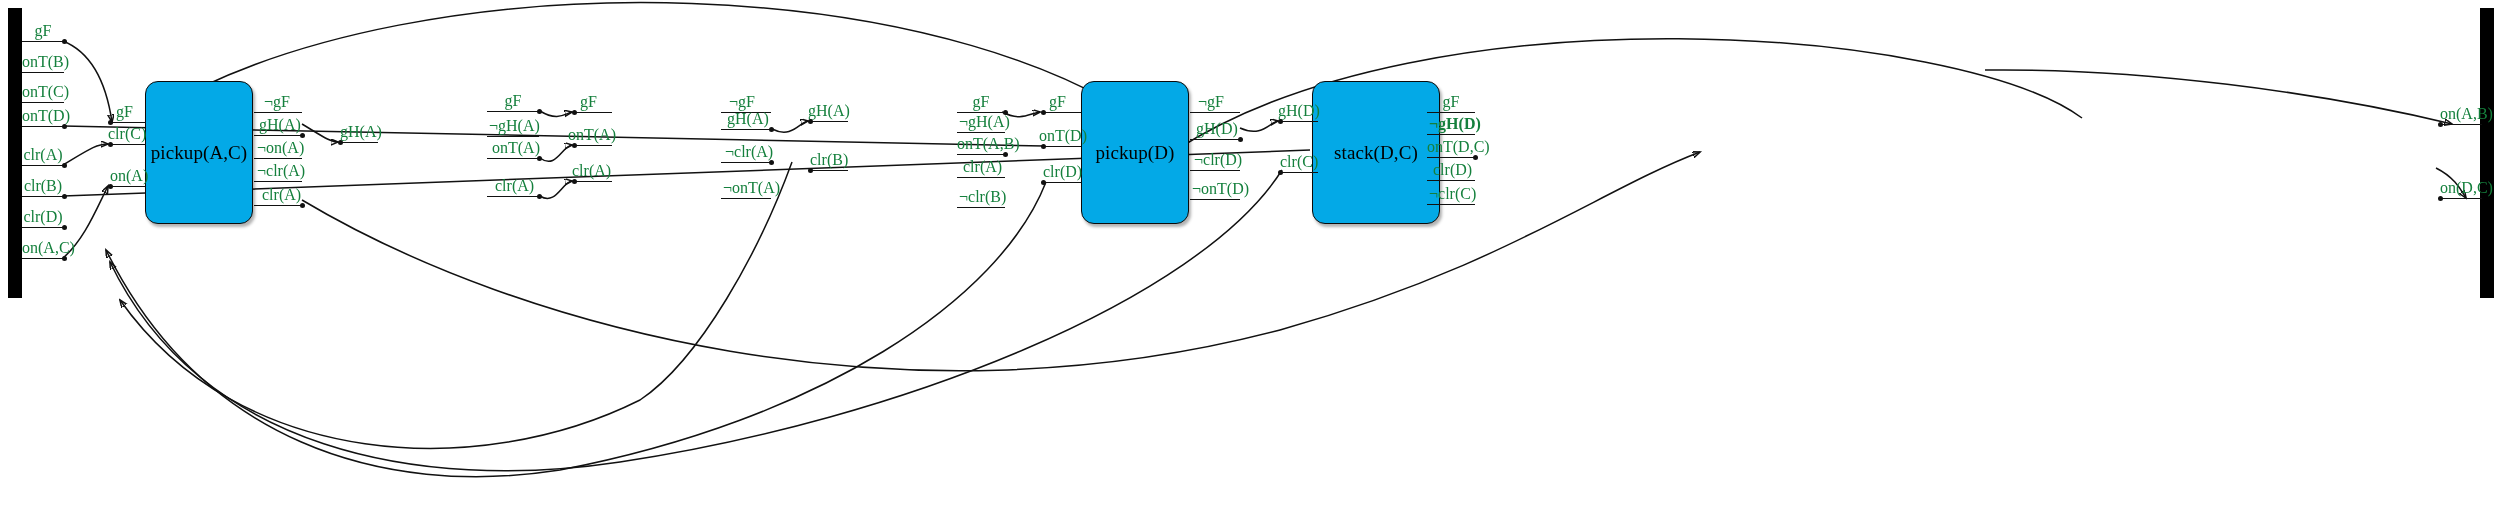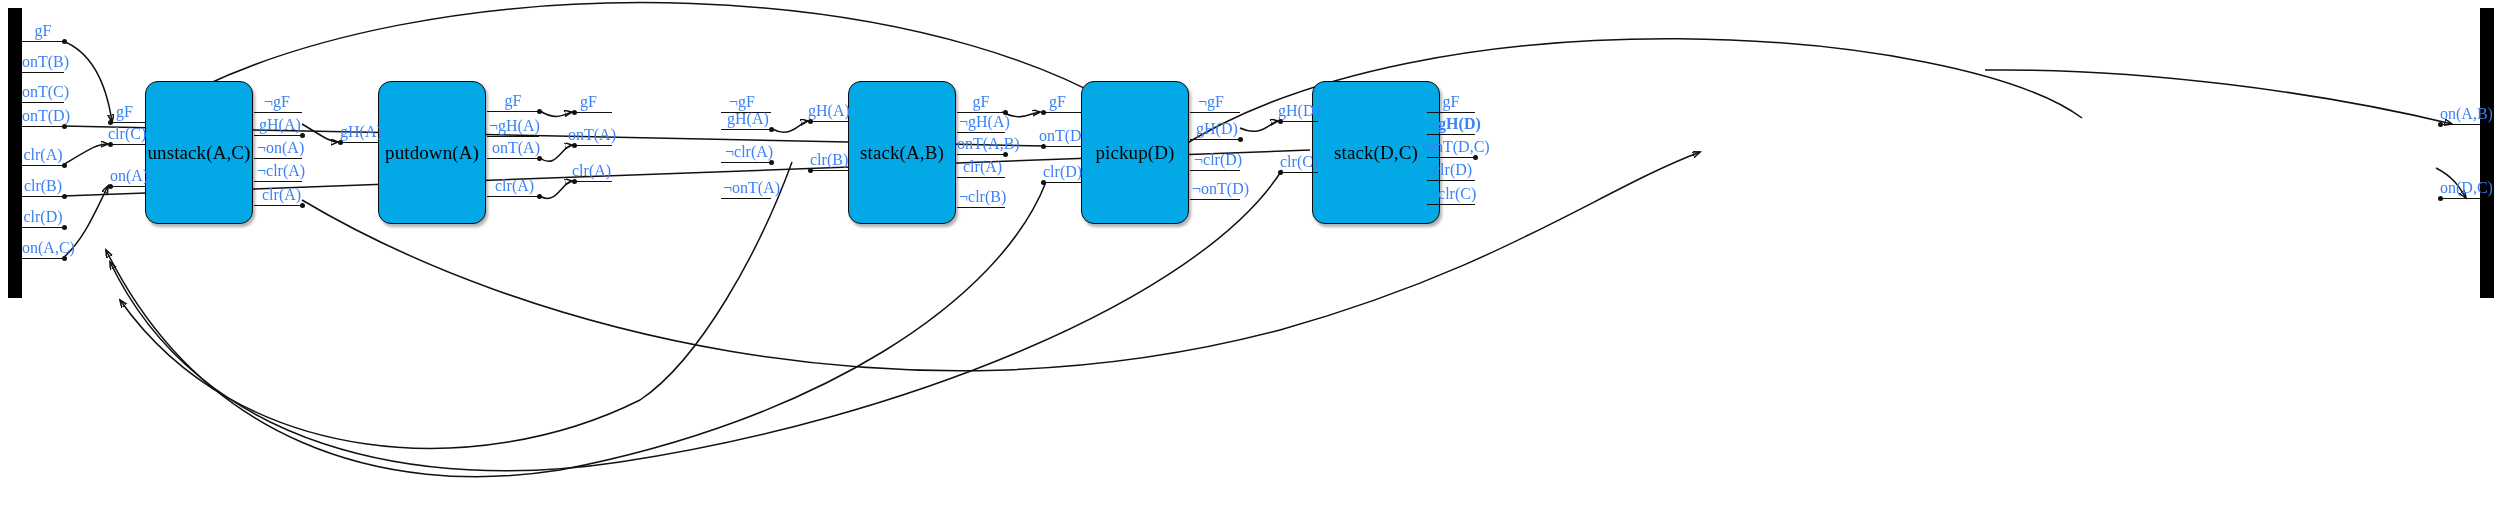--- a/index.html
+++ b/index.html
@@ -13,21 +13,21 @@
         border-radius:13px;box-sizing:border-box;
         display:flex;align-items:center;justify-content:center;
         color:#000;font-size:19px;letter-spacing:.1px;
         box-shadow:2px 3px 3px rgba(0,0,0,.30);}
 
   
   .prop{position:absolute;height:0;}
   .prop .rule{position:absolute;left:0;top:0;height:0;
               border-top:1.5px solid #111;}
   .prop .cap{position:absolute;bottom:2px;white-space:nowrap;
-             font-size:16px;color:#3b82f6;line-height:1;}
+             font-size:16px;color:#15803d;line-height:1;}
   .prop .cap.ctr{left:0;right:0;text-align:center;}
   .prop .dot{position:absolute;width:5px;height:5px;border-radius:50%;
              background:#111;top:-2.5px;}
 
   svg.wires{position:absolute;left:0;top:0;width:2502px;height:506px;
             overflow:visible;pointer-events:none;}
   svg.wires path{fill:none;stroke:#111;stroke-width:1.5px;}
 </style>
 </head>
 <body>
@@ -75,23 +75,21 @@
     <path d="M1985,70 C2140,68 2320,92 2452,124" marker-end="url(#ah)"></path>
 
     <path d="M2436,168 C2456,178 2462,192 2466,198" marker-end="url(#ah)"></path>
 
     <path d="M302,200 C520,330 900,430 1280,330 C1500,268 1600,190 1700,152" marker-end="url(#ah)"></path>
     <path d="M792,162 C760,250 700,360 640,400 C480,480 240,470 120,300" marker-end="url(#ah)"></path>
     <path d="M1046,182 C1000,300 820,420 560,470 C380,498 200,440 106,250" marker-end="url(#ah)"></path>
     <path d="M1282,170 C1200,300 900,420 620,462 C420,492 200,450 110,262" marker-end="url(#ah)"></path>
   </svg>
 
-  <div class="node" style="left:145px;top:81px;width:108px;height:143px;">unstack(A,C)</div>
-  <div class="node" style="left:378px;top:81px;width:108px;height:143px;">putdown(A)</div>
-  <div class="node" style="left:848px;top:81px;width:108px;height:143px;">stack(A,B)</div>
+  <div class="node" style="left:145px;top:81px;width:108px;height:143px;">pickup(A,C)</div>
   <div class="node" style="left:1081px;top:81px;width:108px;height:143px;">pickup(D)</div>
   <div class="node" style="left:1312px;top:81px;width:128px;height:143px;">stack(D,C)</div>
 
   <div class="prop" style="left:22px;top:41px;width:42px;">
     <div class="rule" style="width:42px;"></div>
     <div class="cap ctr">gF</div>
     <div class="dot" style="left:40px;"></div>
   </div>
   <div class="prop" style="left:22px;top:72px;width:42px;">
     <div class="rule" style="width:42px;"></div>

